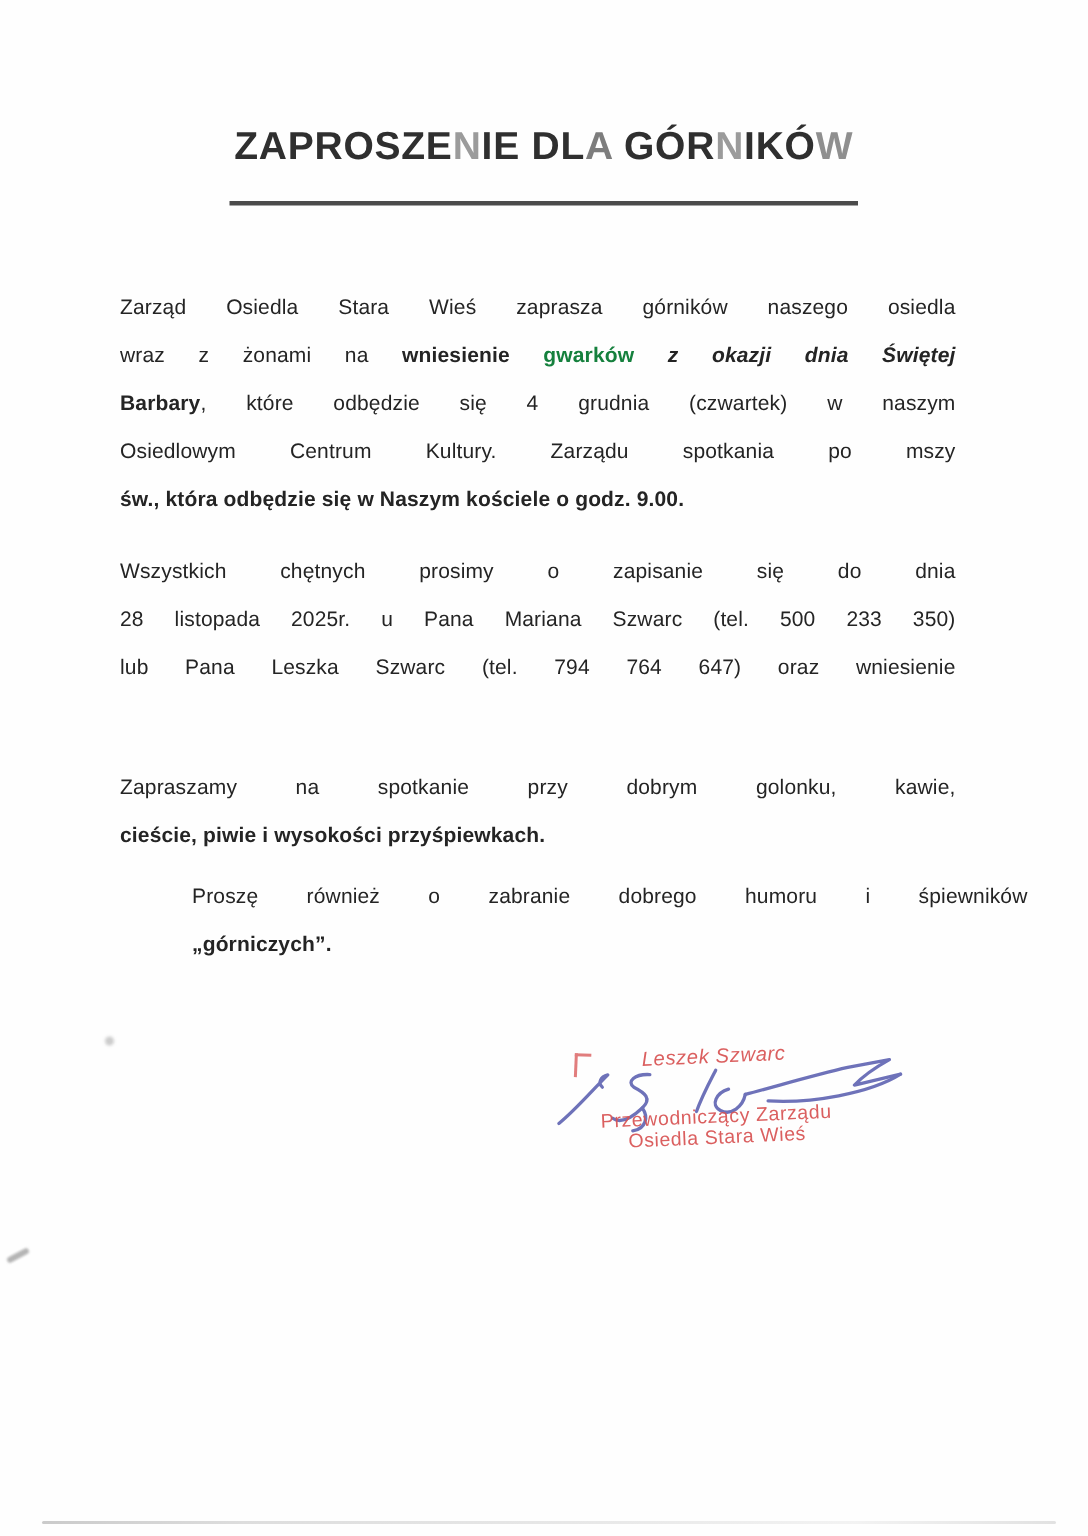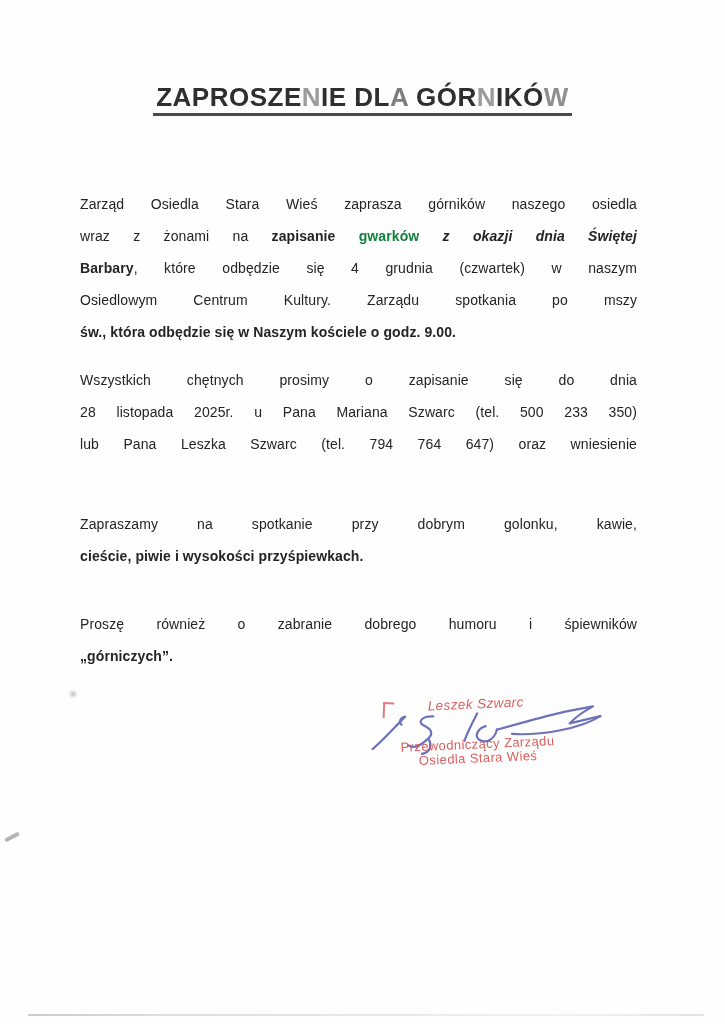--- a/index.html
+++ b/index.html
@@ -23,21 +23,21 @@
     text-align: center;
   }
   .doc-title {
     display: inline-block;
     margin: 0;
     font-size: 26px;
     font-weight: 700;
     letter-spacing: 0.5px;
     color: #2f2f2f;
     border-bottom: 3px solid #4b4b4b;
-    padding: 0 3px 0 3px;
+    padding: 0 3px 21px 3px;
     white-space: nowrap;
   }
   .para {
     position: absolute;
     left: 80px;
     width: 557px;
     font-size: 14px;
     line-height: 32px;
     color: #242424;
     letter-spacing: 0.1px;
@@ -46,21 +46,21 @@
     text-align: justify;
     text-align-last: justify;
   }
   .para .tline.last {
     text-align-last: left;
     font-weight: bold;
   }
   #para-1 { top: 188px; }
   #para-2 { top: 364px; }
   #para-3 { top: 508px; }
-  #para-4 { top: 608px; }
+  #para-4 { top: 581px; margin-left: 48px; }
 
   
   .stamp {
     position: absolute;
     left: 368px;
     top: 690px;
     width: 240px;
     height: 86px;
     transform: rotate(-2.5deg);
   }
@@ -137,21 +137,21 @@
 <body>
 
 <div class="page">
 
   <div class="title-wrap">
     <h1 class="doc-title"><span style="color: rgb(47, 47, 47);">ZAPROSZE</span><span style="color: rgb(155, 155, 155);">N</span><span style="color: rgb(47, 47, 47);">IE DL</span><span style="color: rgb(125, 125, 125);">A</span><span style="color: rgb(47, 47, 47);"> GÓR</span><span style="color: rgb(155, 155, 155);">N</span><span style="color: rgb(47, 47, 47);">IKÓ</span><span style="color: rgb(143, 143, 143);">W</span></h1>
   </div>
 
   <div class="para" id="para-1">
       <div class="tline"><span>Zarząd Osiedla Stara Wieś zaprasza górników naszego osiedla</span></div>
-      <div class="tline"><span>wraz z żonami na </span><span style="font-weight: 700;">zapisanie </span><span style="font-weight: 700; color: #15803d;">gwarków </span><span style="font-weight: 700; font-style: italic;">z okazji dnia Świętej</span></div>
+      <div class="tline"><span>wraz z żonami na </span><span style="font-weight: 700;">wniesienie </span><span style="font-weight: 700; color: #15803d;">gwarków </span><span style="font-weight: 700; font-style: italic;">z okazji dnia Świętej</span></div>
       <div class="tline"><span style="font-weight: 700;">Barbary</span><span>, które odbędzie się 4 grudnia (czwartek) w naszym</span></div>
       <div class="tline"><span>Osiedlowym Centrum Kultury. Zarządu spotkania po mszy</span></div>
       <div class="tline last"><span>św., która odbędzie się w Naszym kościele o godz. 9.00.</span></div>
     </div>
   <div class="para" id="para-2">
       <div class="tline"><span>Wszystkich chętnych prosimy o zapisanie się do dnia</span></div>
       <div class="tline"><span>28 listopada 2025r. u Pana Mariana Szwarc (tel. 500 233 350)</span></div>
       <div class="tline"><span>lub Pana Leszka Szwarc (tel. 794 764 647) oraz wniesienie</span></div>
     </div>
   <div class="para" id="para-3">

